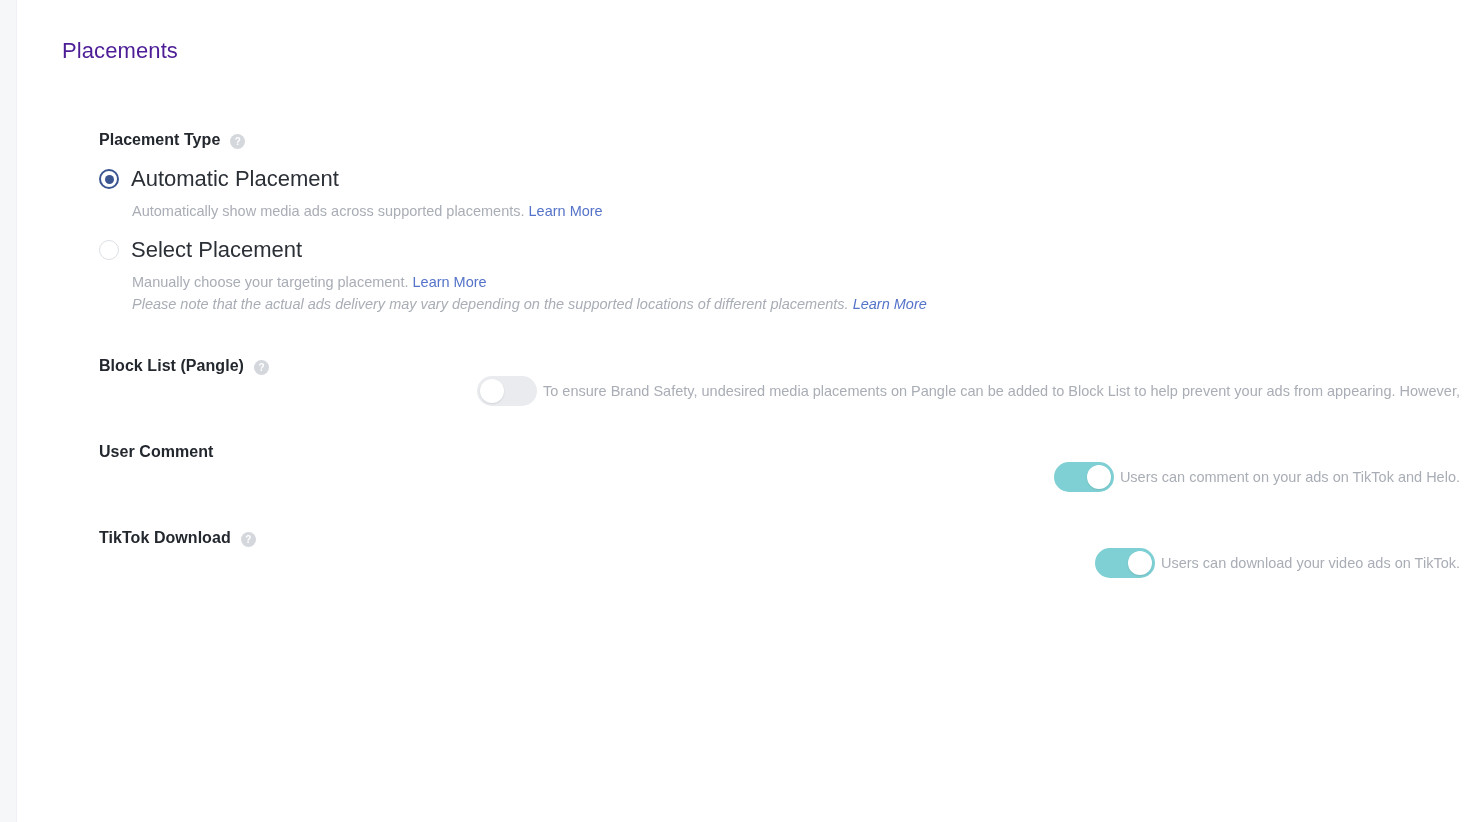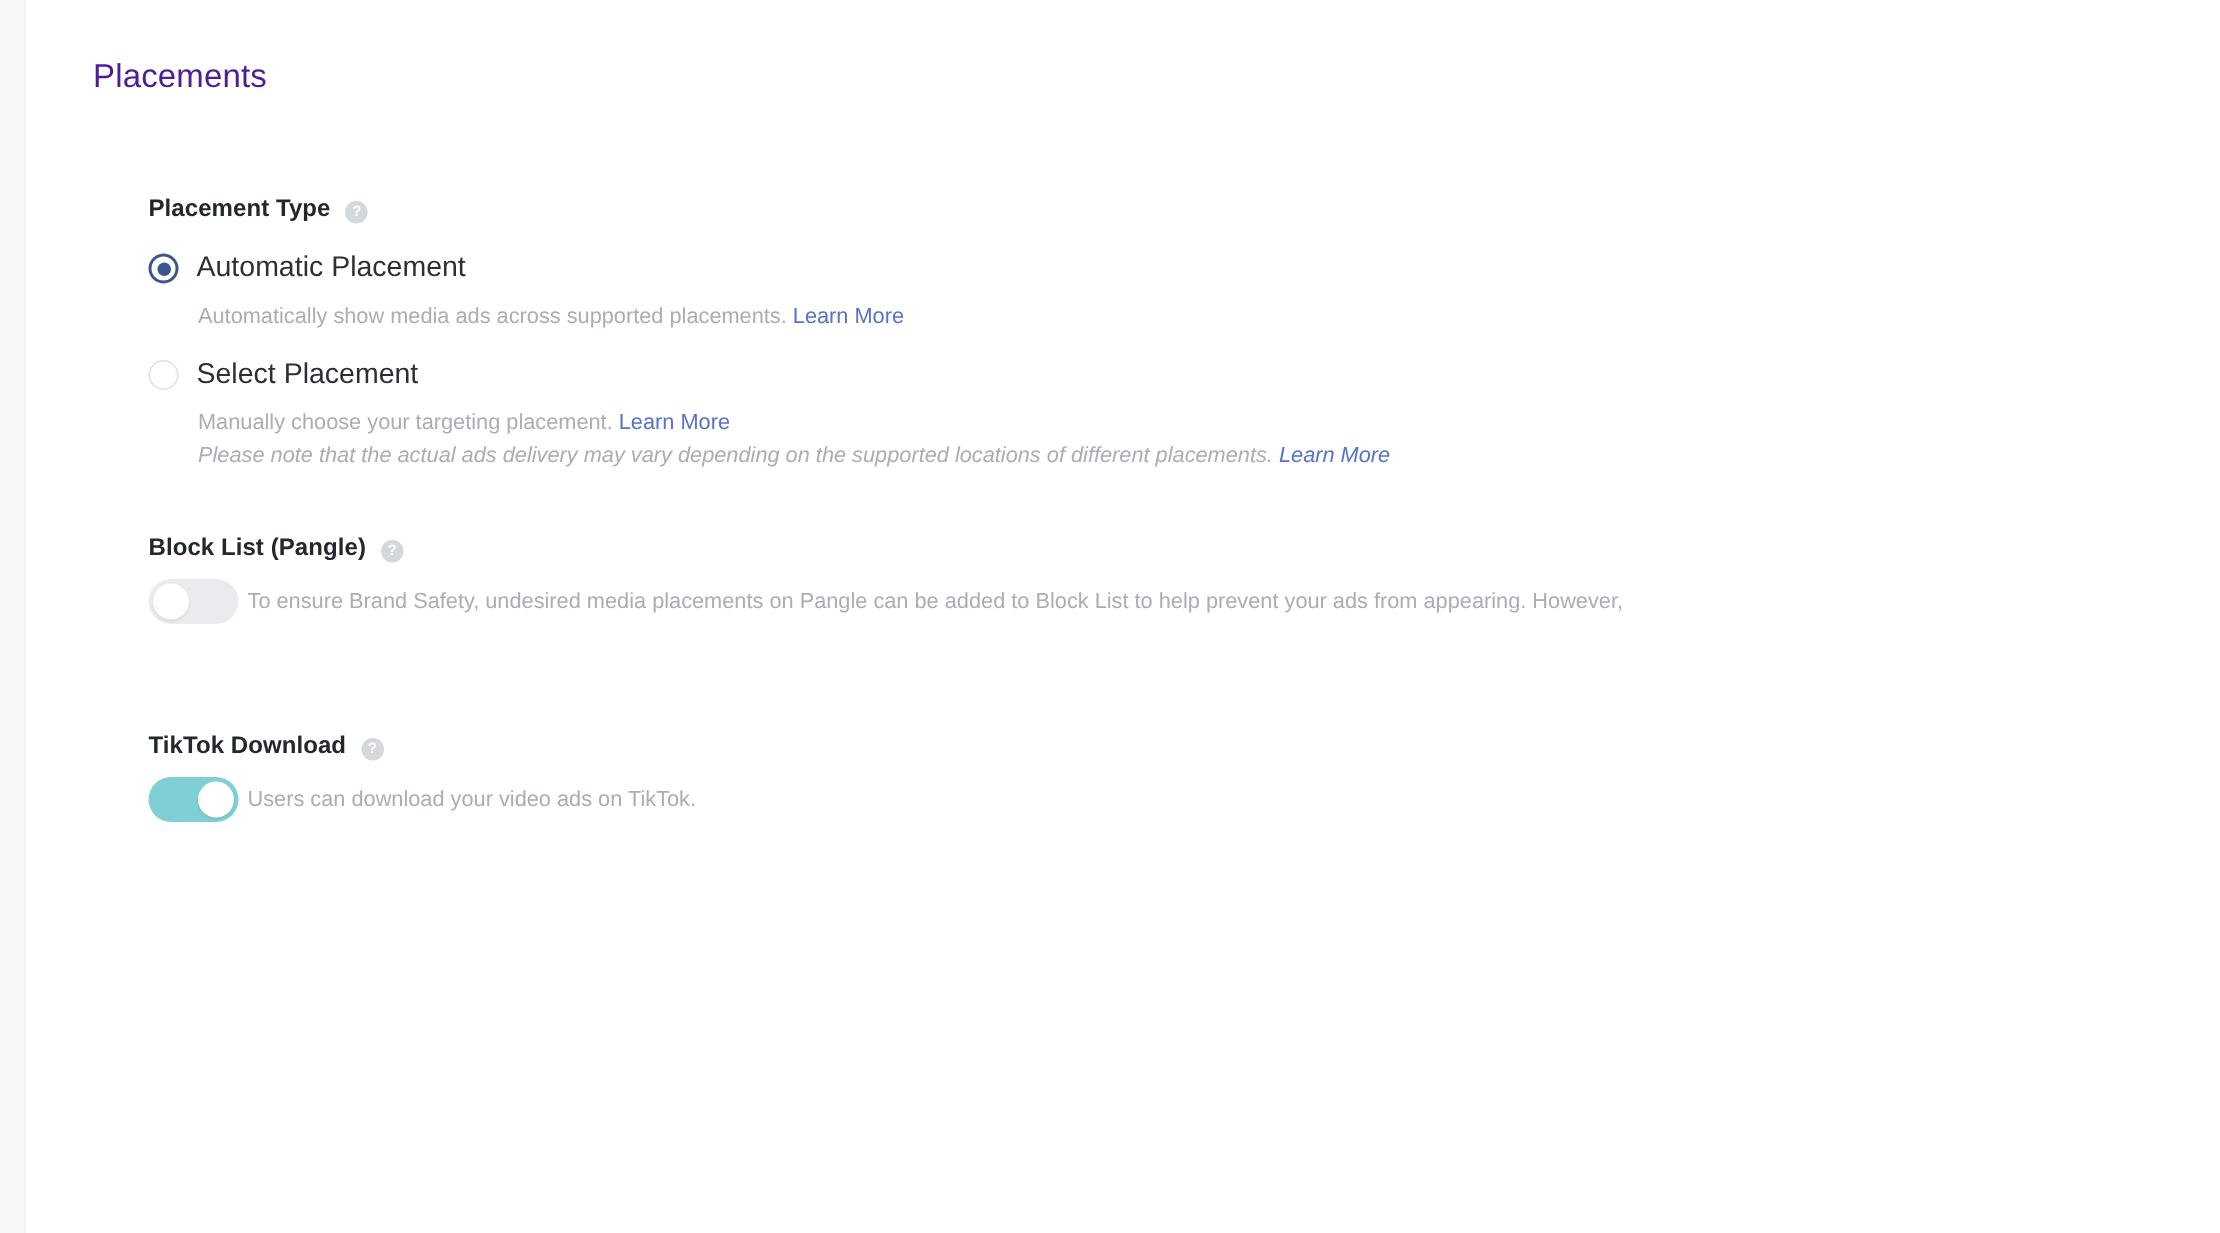--- a/index.html
+++ b/index.html
@@ -112,21 +112,21 @@
     left: 50%;
     top: 50%;
     width: 9px;
     height: 9px;
     margin-left: -4.5px;
     margin-top: -4.5px;
     border-radius: 50%;
     background: #3b5590;
   }
   .radio-label {
-    font-size: 19px;
+    font-size: 22px;
     color: #2b2f36;
     line-height: 22px;
   }
 
   .hint {
     font-size: 14.5px;
     color: #a9adb5;
     line-height: 20px;
     margin-left: 33px;
     margin-top: 11px;
@@ -136,21 +136,22 @@
   a.link {
     color: #5573c9;
     text-decoration: none;
     cursor: pointer;
   }
 
   
   .toggle-row {
     display: flex;
     align-items: flex-start;
-    margin-top: 10px;
+    margin-top: 0;
+    justify-content: flex-end;
   }
   .toggle {
     width: 60px;
     height: 30px;
     border-radius: 15px;
     flex: 0 0 auto;
     position: relative;
     cursor: pointer;
     margin-right: 6px;
   }
@@ -236,31 +237,43 @@
           <span class="knob"></span>
         </span>
         <span class="toggle-text multiline">
           <span>To ensure Brand Safety, undesired media placements on Pangle can be added to Block List to help prevent your ads from appearing. However,</span>
         </span>
       </div>
     </div>
 
     <div class="spacer-md"></div>
 
-
-    <div class="spacer-md"></div>
-
-    <div class="field-group">
-      <div class="field-label">
-        <span class="label-text">TikTok Download</span>
-        <span class="help-icon">?</span>
+    <div class="field-group">
+      <div class="field-label">
+        <span class="label-text">User Comment</span>
       </div>
 
       <div class="toggle-row">
         <span class="toggle on">
           <span class="knob"></span>
         </span>
+        <span class="toggle-text">Users can comment on your ads on TikTok and Helo.</span>
+      </div>
+    </div>
+
+    <div class="spacer-md"></div>
+
+    <div class="field-group">
+      <div class="field-label">
+        <span class="label-text">TikTok Download</span>
+        <span class="help-icon">?</span>
+      </div>
+
+      <div class="toggle-row">
+        <span class="toggle on">
+          <span class="knob"></span>
+        </span>
         <span class="toggle-text">Users can download your video ads on TikTok.</span>
       </div>
     </div>
 
   </div>
 </div>
 
 </body></html>

